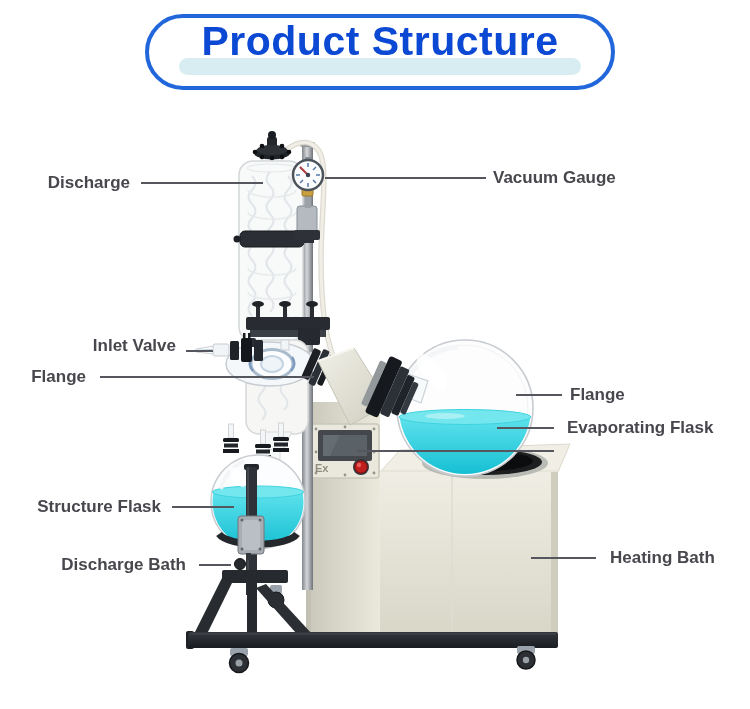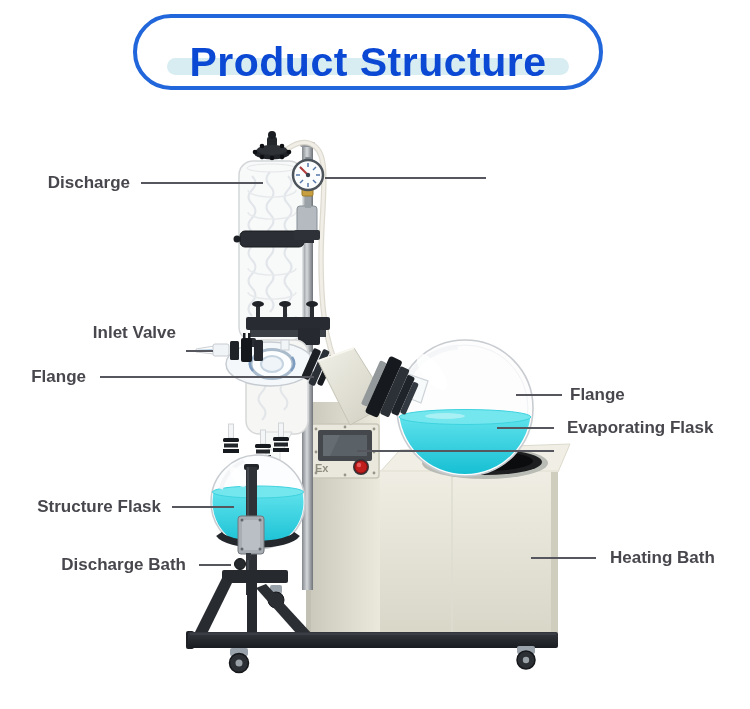--- a/index.html
+++ b/index.html
@@ -1,32 +1,32 @@
 <!DOCTYPE html>
 <html><head>
 <meta charset="utf-8">
 <style>
   html,body{margin:0;padding:0;background:#fff;}
   .stage{position:relative;width:750px;height:709px;background:#ffffff;overflow:hidden;
          font-family:"Liberation Sans",sans-serif;}
   
-  .title-wrap{position:absolute;left:133px;top:14px;width:462px;height:68px;
+  .title-wrap{position:absolute;left:145px;top:14px;width:462px;height:68px;
               border:4px solid #2166da;border-radius:40px;
-              display:flex;align-items:flex-end;justify-content:center;}
+              display:flex;align-items:flex-start;justify-content:center;}
   .title-swoosh{position:absolute;left:30px;right:30px;top:40px;height:17px;
                 background:#d7edf2;border-radius:9px;}
   .title-text{position:relative;z-index:1;font-size:41px;font-weight:bold;color:#0b48d3;
               letter-spacing:.5px;}
   
   .lbl{position:absolute;font-size:17px;font-weight:700;color:#47474d;
        line-height:21px;white-space:nowrap;z-index:5;}
   .leader{position:absolute;height:2px;background:#56565e;z-index:5;}
   .lbl-condenser{right:620px;top:172px;}       .ln-condenser{left:141px;top:182px;width:122px;}
   .lbl-vacuum-gauge{left:493px;top:167px;}     .ln-vacuum-gauge{left:325px;top:177px;width:161px;}
-  .lbl-inlet-valve{right:574px;top:322px;}     .ln-inlet-valve{left:186px;top:350px;width:27px;}
+  .lbl-inlet-valve{right:574px;top:335px;}     .ln-inlet-valve{left:186px;top:350px;width:27px;}
   .lbl-flange{right:664px;top:366px;}          .ln-flange{left:100px;top:376px;width:214px;}
   .lbl-motor{left:570px;top:384px;}            .ln-motor{left:516px;top:394px;width:46px;}
   .lbl-evaporating-flask{left:567px;top:417px;}.ln-evaporating-flask{left:497px;top:427px;width:57px;}
   .lbl-digital-control{left:565px;top:440px;}  .ln-digital-control{left:357px;top:450px;width:197px;}
   .lbl-collecting-flask{right:589px;top:496px;}.ln-collecting-flask{left:172px;top:506px;width:62px;}
   .lbl-discharge-valve{right:564px;top:554px;} .ln-discharge-valve{left:199px;top:564px;width:32px;}
   .lbl-heating-bath{left:610px;top:547px;text-align:right;}     .ln-heating-bath{left:531px;top:557px;width:65px;}
   svg.machine{position:absolute;left:0;top:0;z-index:1;}
 </style>
 </head>
@@ -332,20 +332,21 @@
   </svg>
 
   <div class="title-wrap">
     <div class="title-swoosh"></div>
     <div class="title-text">Product Structure</div>
   </div>
 
   <div class="lbl lbl-condenser">Discharge</div>
   <div class="leader ln-condenser"></div>
 
+  <div class="lbl lbl-vacuum-gauge">Vacuum Gauge</div>
   <div class="leader ln-vacuum-gauge"></div>
 
   <div class="lbl lbl-inlet-valve">Inlet Valve</div>
   <div class="leader ln-inlet-valve"></div>
 
   <div class="lbl lbl-flange">Flange</div>
   <div class="leader ln-flange"></div>
 
   <div class="lbl lbl-motor">Flange</div>
   <div class="leader ln-motor"></div>

